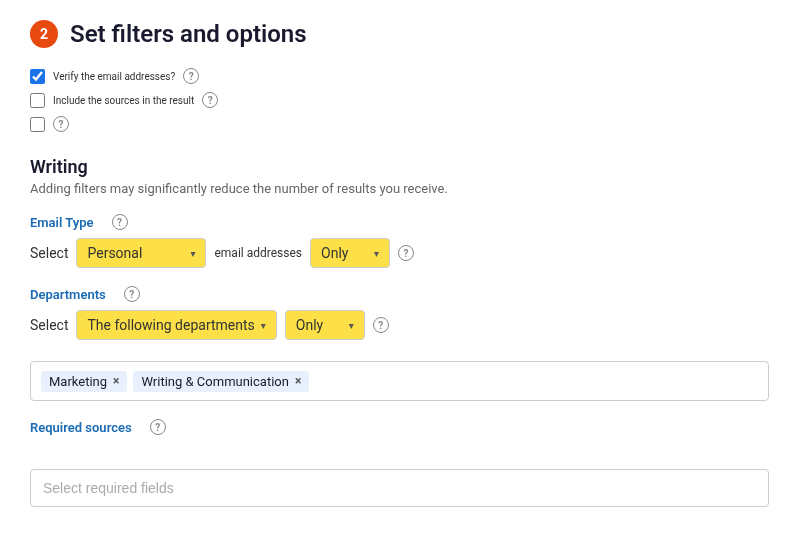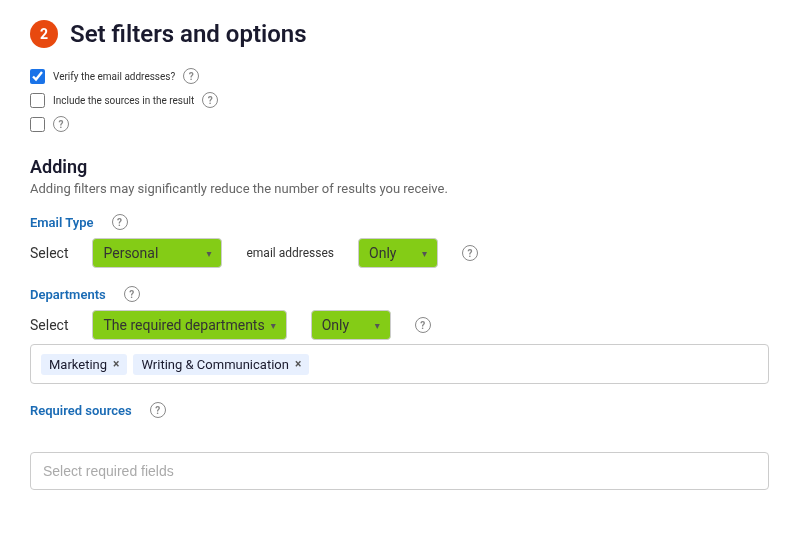--- a/index.html
+++ b/index.html
@@ -105,36 +105,36 @@
       gap: 18px;
       font-weight: 600;
       color: #1a6bb5;
       margin-bottom: 8px;
       font-size: 13px;
     }
 
     .filter-row {
       display: flex;
       align-items: center;
-      gap: 24px;
+      gap: 8px;
       text-align: center;
     }
 
     .filter-select-label {
       color: #333;
       font-size: 14px;
     }
 
     .dropdown {
       display: flex;
       align-items: center;
       border: 1.5px solid #ccc;
       border-radius: 4px;
       padding: 6px 10px;
-      background: #84cc16;
+      background: #fde047;
       cursor: pointer;
       gap: 6px;
       font-size: 14px;
       color: #333;
     }
 
     .dropdown.wide {
       min-width: 130px;
     }
 
@@ -158,21 +158,21 @@
     }
 
     .tags-container {
       display: flex;
       flex-wrap: wrap;
       gap: 6px;
       border: 1.5px solid #ccc;
       border-radius: 4px;
       padding: 8px 10px;
       min-height: 40px;
-      margin-top: 4px;
+      margin-top: 21px;
       align-items: center;
     }
 
     .tag {
       display: flex;
       align-items: center;
       background: #e8f0fe;
       color: #1a1a2e;
       border-radius: 3px;
       padding: 3px 8px;
@@ -225,21 +225,21 @@
     <span class="checkbox-label">Include the sources in the result</span>
     <span class="help-icon">?</span>
   </div>
   <div class="checkbox-row">
     <input type="checkbox" style="">
     <span class="help-icon">?</span>
   </div>
 </div>
 
 <div class="filters-section">
-  <div class="filters-title">Adding</div>
+  <div class="filters-title">Writing</div>
   <div class="filters-subtitle">Adding filters may significantly reduce the number of results you receive.</div>
 
   <div class="filter-group">
     <div class="filter-label">
       <span>Email Type</span>
       <span class="help-icon">?</span>
     </div>
     <div class="filter-row">
       <span class="filter-select-label">Select</span>
       <div class="dropdown wide">
@@ -256,21 +256,21 @@
   </div>
 
   <div class="filter-group">
     <div class="filter-label">
       <span>Departments</span>
       <span class="help-icon">?</span>
     </div>
     <div class="filter-row">
       <span class="filter-select-label">Select</span>
       <div class="dropdown departments-wide">
-        <span>The required departments</span>
+        <span>The following departments</span>
         <span class="chevron">▾</span>
       </div>
       <div class="dropdown medium">
         <span>Only</span>
         <span class="chevron">▾</span>
       </div>
       <span class="help-icon">?</span>
     </div>
     <div class="tags-container">
       <div class="tag">

